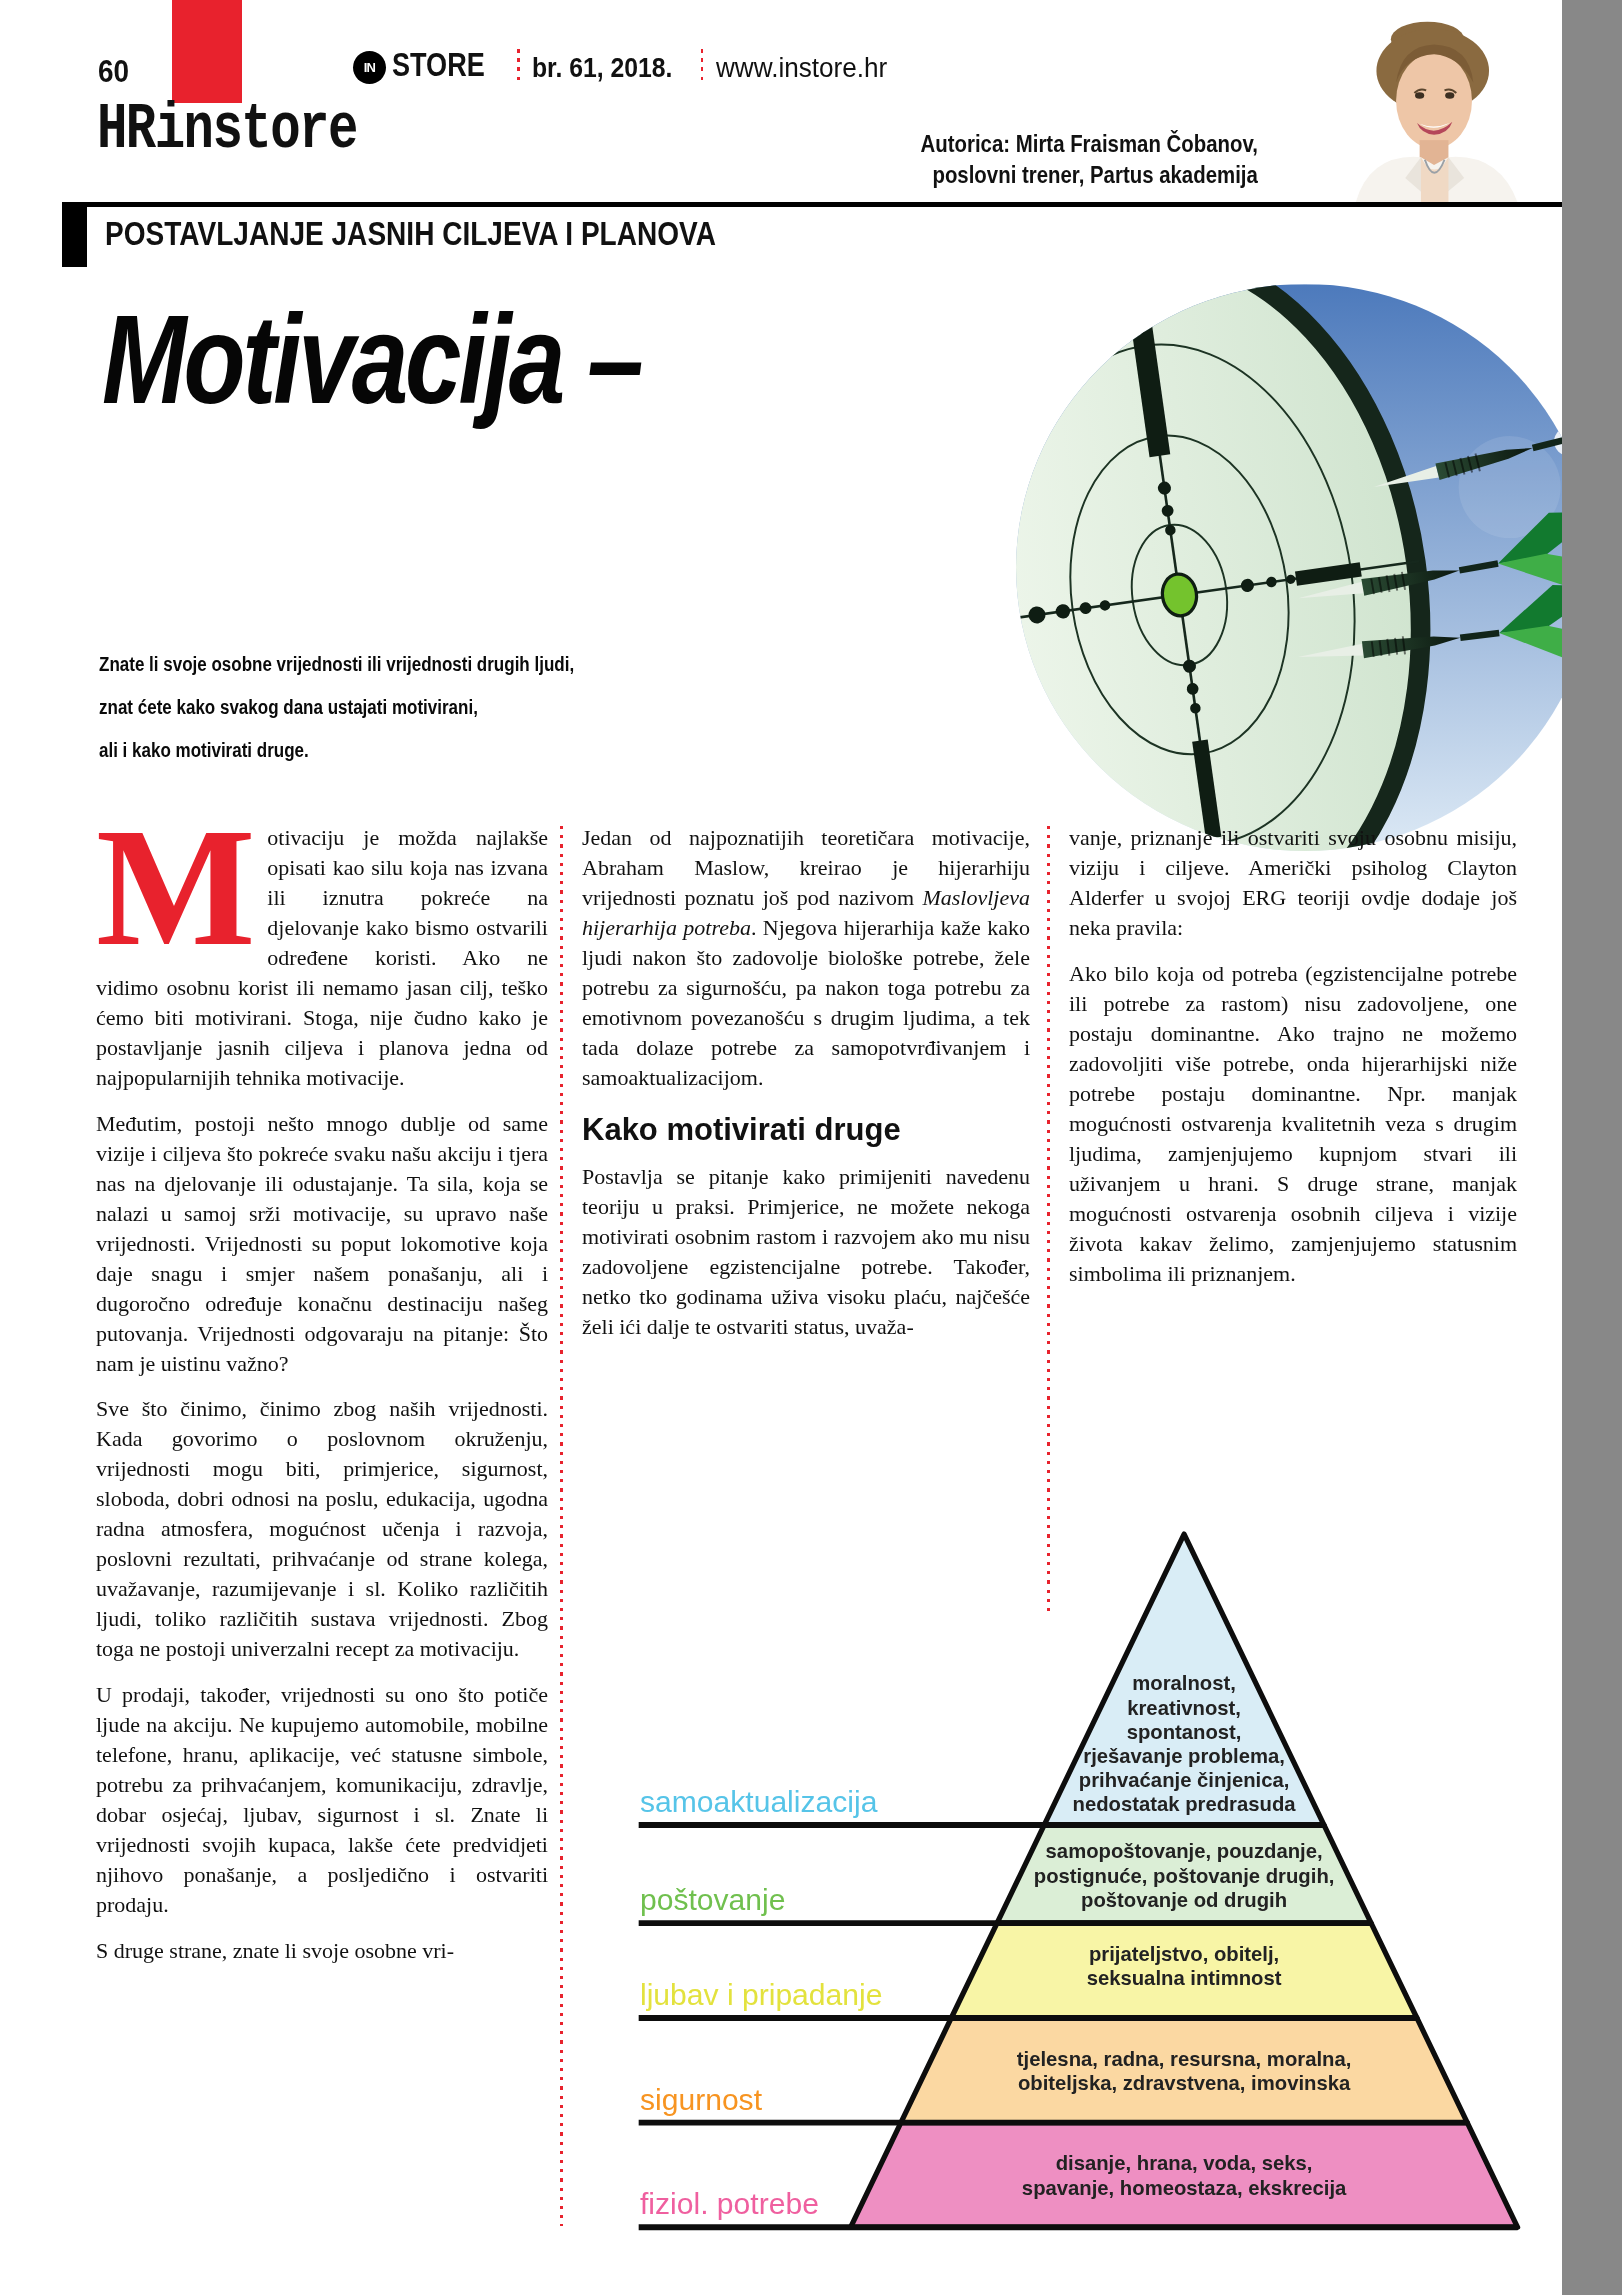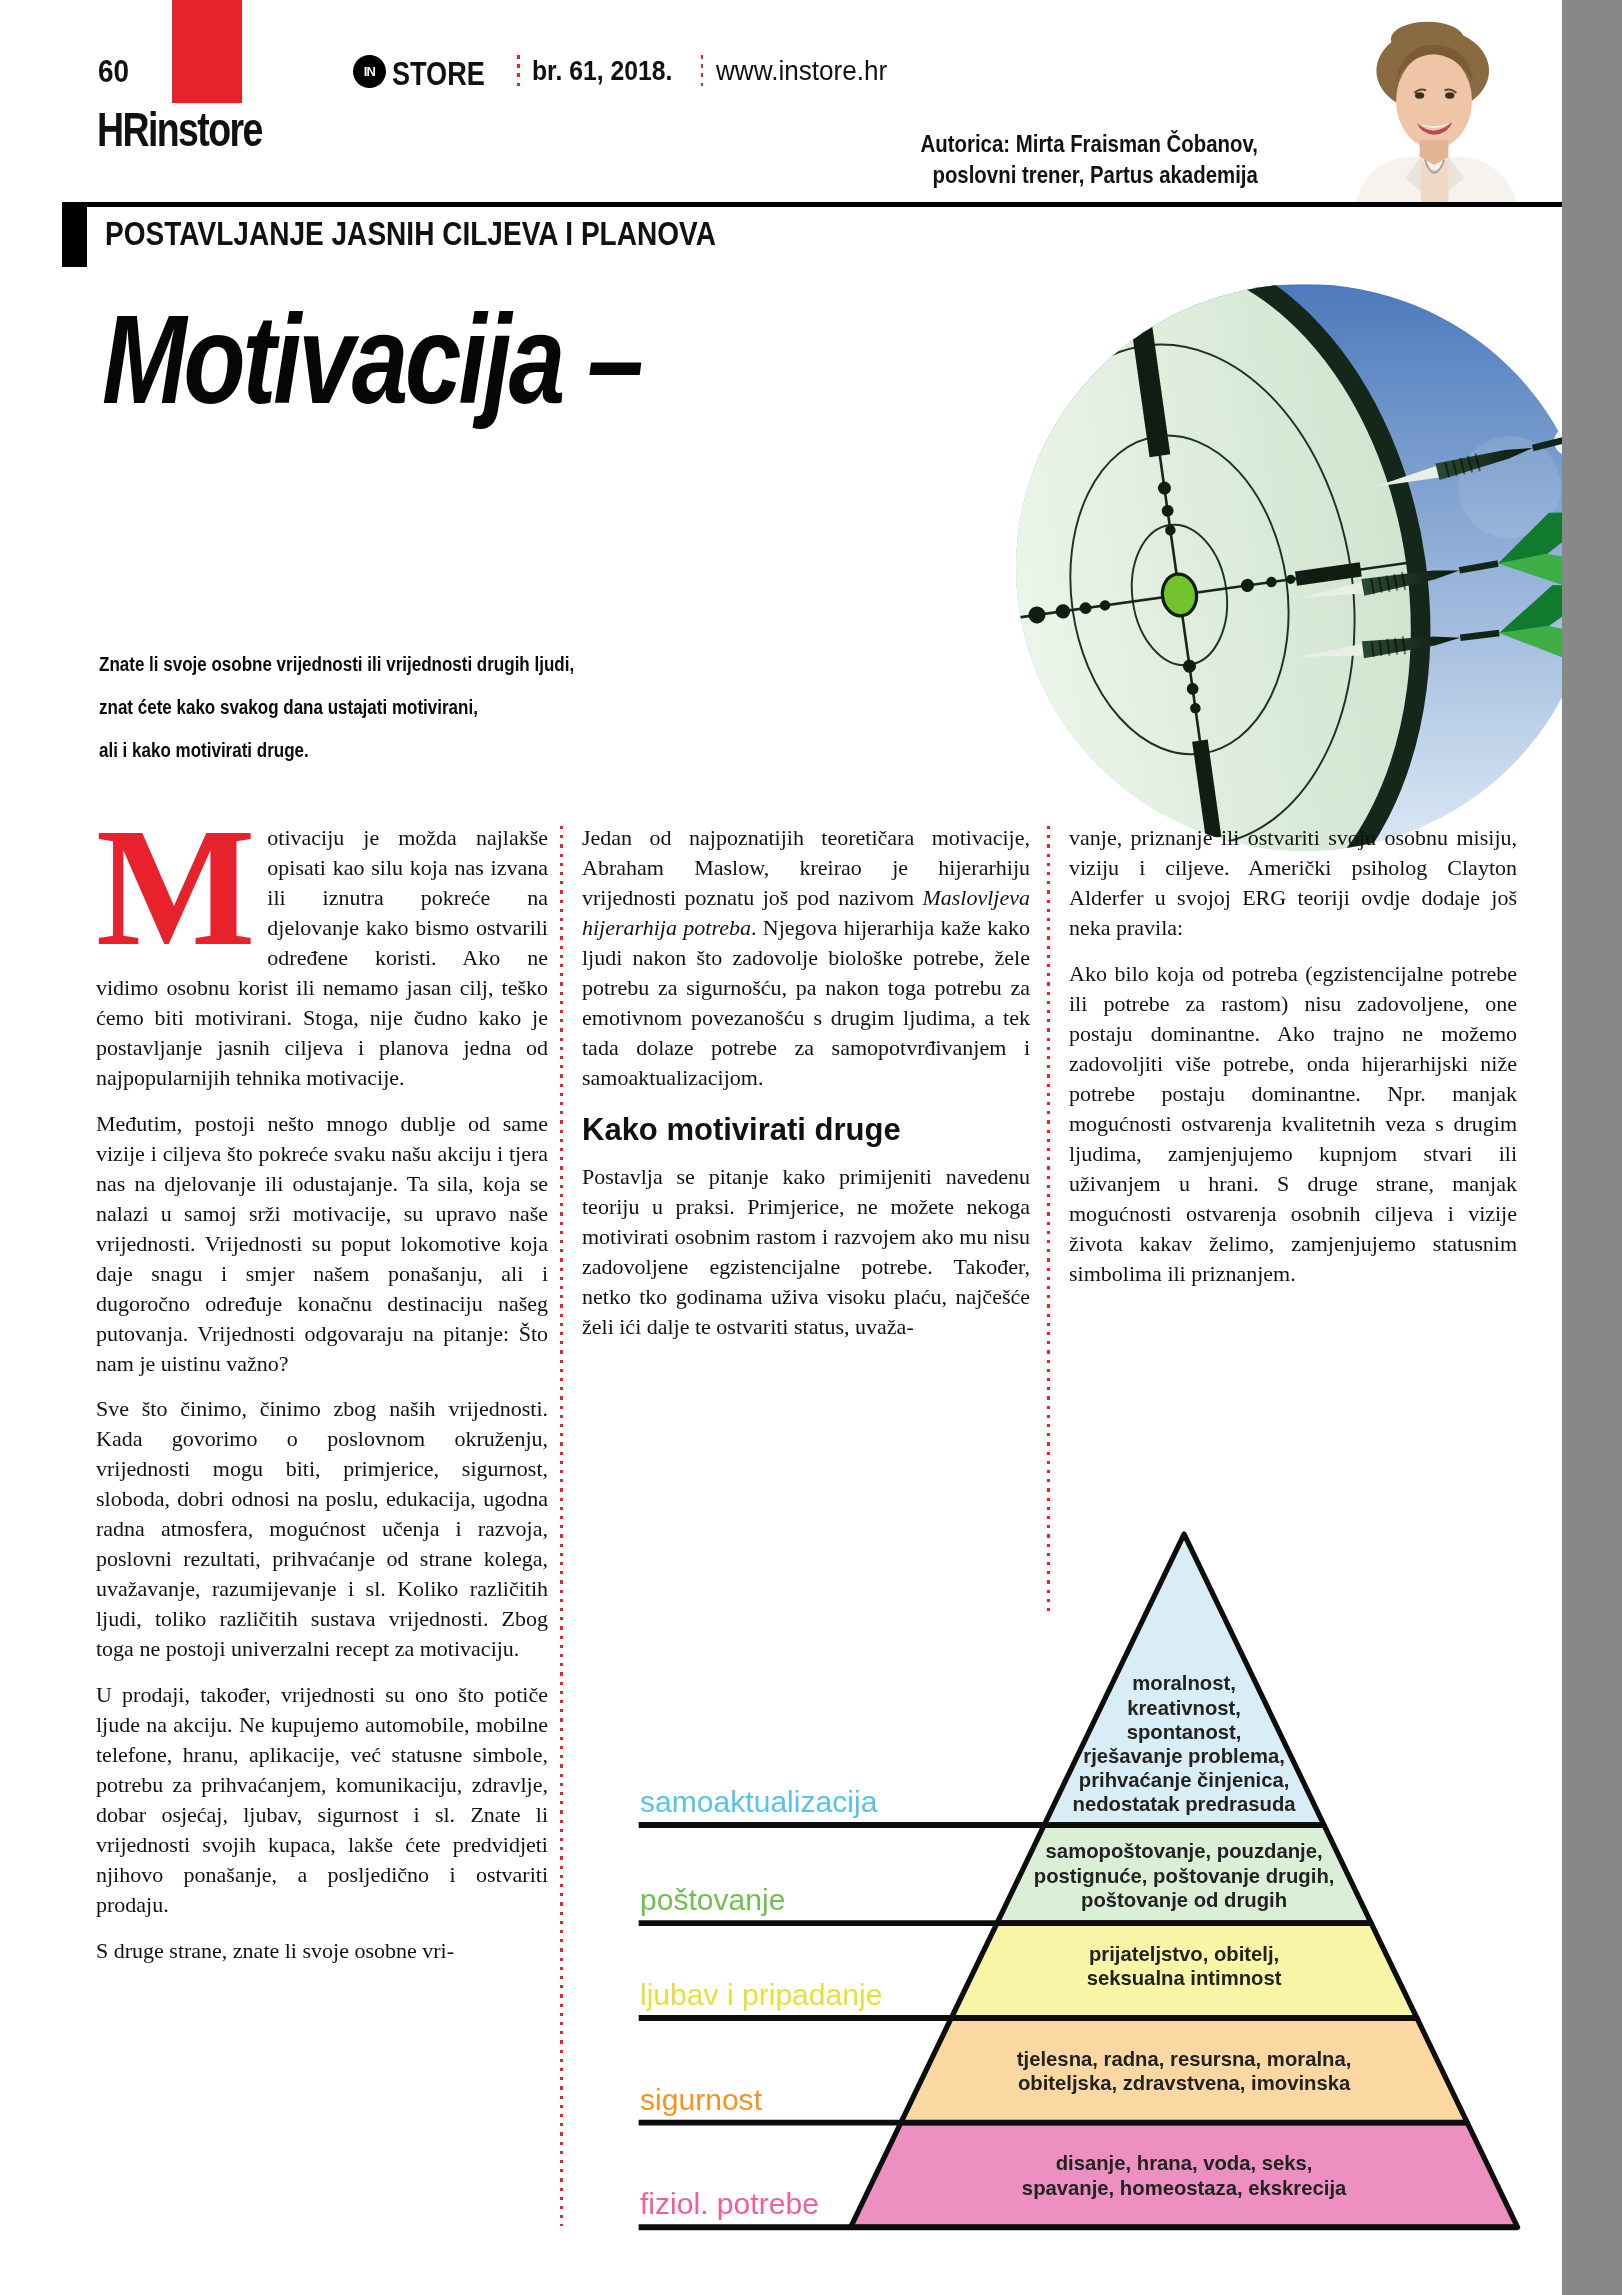--- a/index.html
+++ b/index.html
@@ -6,32 +6,32 @@
   .page{position:relative;width:1562px;height:2295px;background:#ffffff;overflow:hidden;
         font-family:"Liberation Serif",serif;color:#111;}
   .cond{display:inline-block;transform-origin:0 50%;white-space:nowrap;}
   .sx78{transform:scaleX(.78);} .sx80{transform:scaleX(.80);} .sx82{transform:scaleX(.82);}
   .sx85{transform:scaleX(.85);} .sx90{transform:scaleX(.90);} .sx95{transform:scaleX(.95);}
 
   
   .pagenum{position:absolute;left:98px;top:54px;font-family:"Liberation Sans",sans-serif;
            font-weight:bold;font-size:31px;}
   .redbox{position:absolute;left:172px;top:0;width:70px;height:103px;background:#e8222d;}
-  .logorow{position:absolute;left:353px;top:55px;height:38px;display:flex;align-items:flex-start;
+  .logorow{position:absolute;left:353px;top:46px;height:38px;display:flex;align-items:flex-end;
            font-family:"Liberation Sans",sans-serif;}
   .incircle{width:33px;height:33px;border-radius:50%;background:#000;color:#fff;
             display:flex;align-items:center;justify-content:center;
             font-size:13px;font-weight:bold;letter-spacing:-0.7px;flex:none;}
   .store{font-size:33px;font-weight:bold;margin-left:5.9px;}
   .dotsep{width:2.6px;height:35px;margin:0 12.4px;flex:none;
           background-image:repeating-linear-gradient(#e8222d 0 3.9px,transparent 3.9px 9.2px);}
   .issue{font-size:27.5px;font-weight:bold;}
   .website{font-size:27.5px;}
-  .hrtitle{position:absolute;left:97px;top:102px;font-family:Liberation Sans, sans-serif;
-           font-weight:bold;font-size:48px;letter-spacing:-2px;}
+  .hrtitle{position:absolute;left:97px;top:93px;font-family:Liberation Mono, monospace;
+           font-weight:bold;font-size:65px;letter-spacing:-2px;}
   .author{position:absolute;right:304px;top:128px;text-align:right;
           font-family:"Liberation Sans",sans-serif;font-weight:bold;font-size:24px;line-height:31px;}
   .author .cond{transform-origin:100% 50%;}
   .photo{position:absolute;left:1328px;top:17px;width:216px;height:186px;}
   .toprule{position:absolute;left:62px;top:202px;width:1504px;height:4.6px;background:#000;}
   .kickbar{position:absolute;left:62px;top:202px;width:25px;height:65px;background:#000;}
   .kicker{position:absolute;left:105px;top:215px;font-family:"Liberation Sans",sans-serif;
           font-weight:bold;font-size:33px;text-align:center;}
 
   

